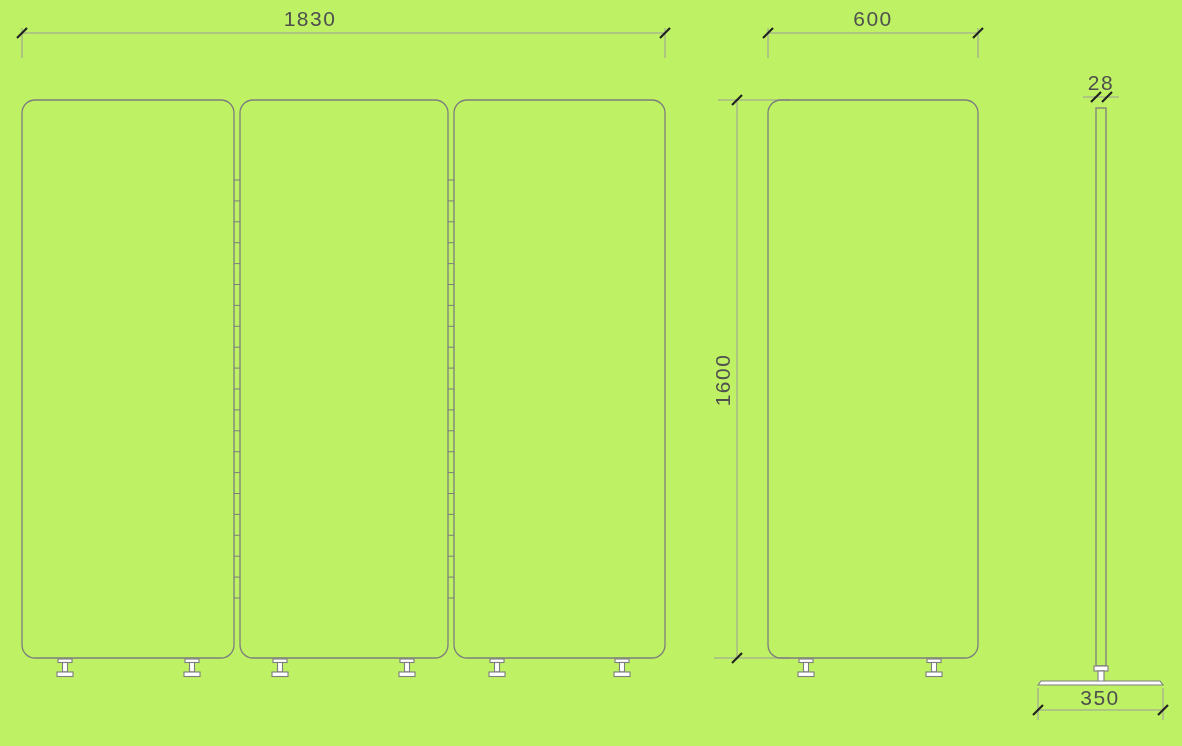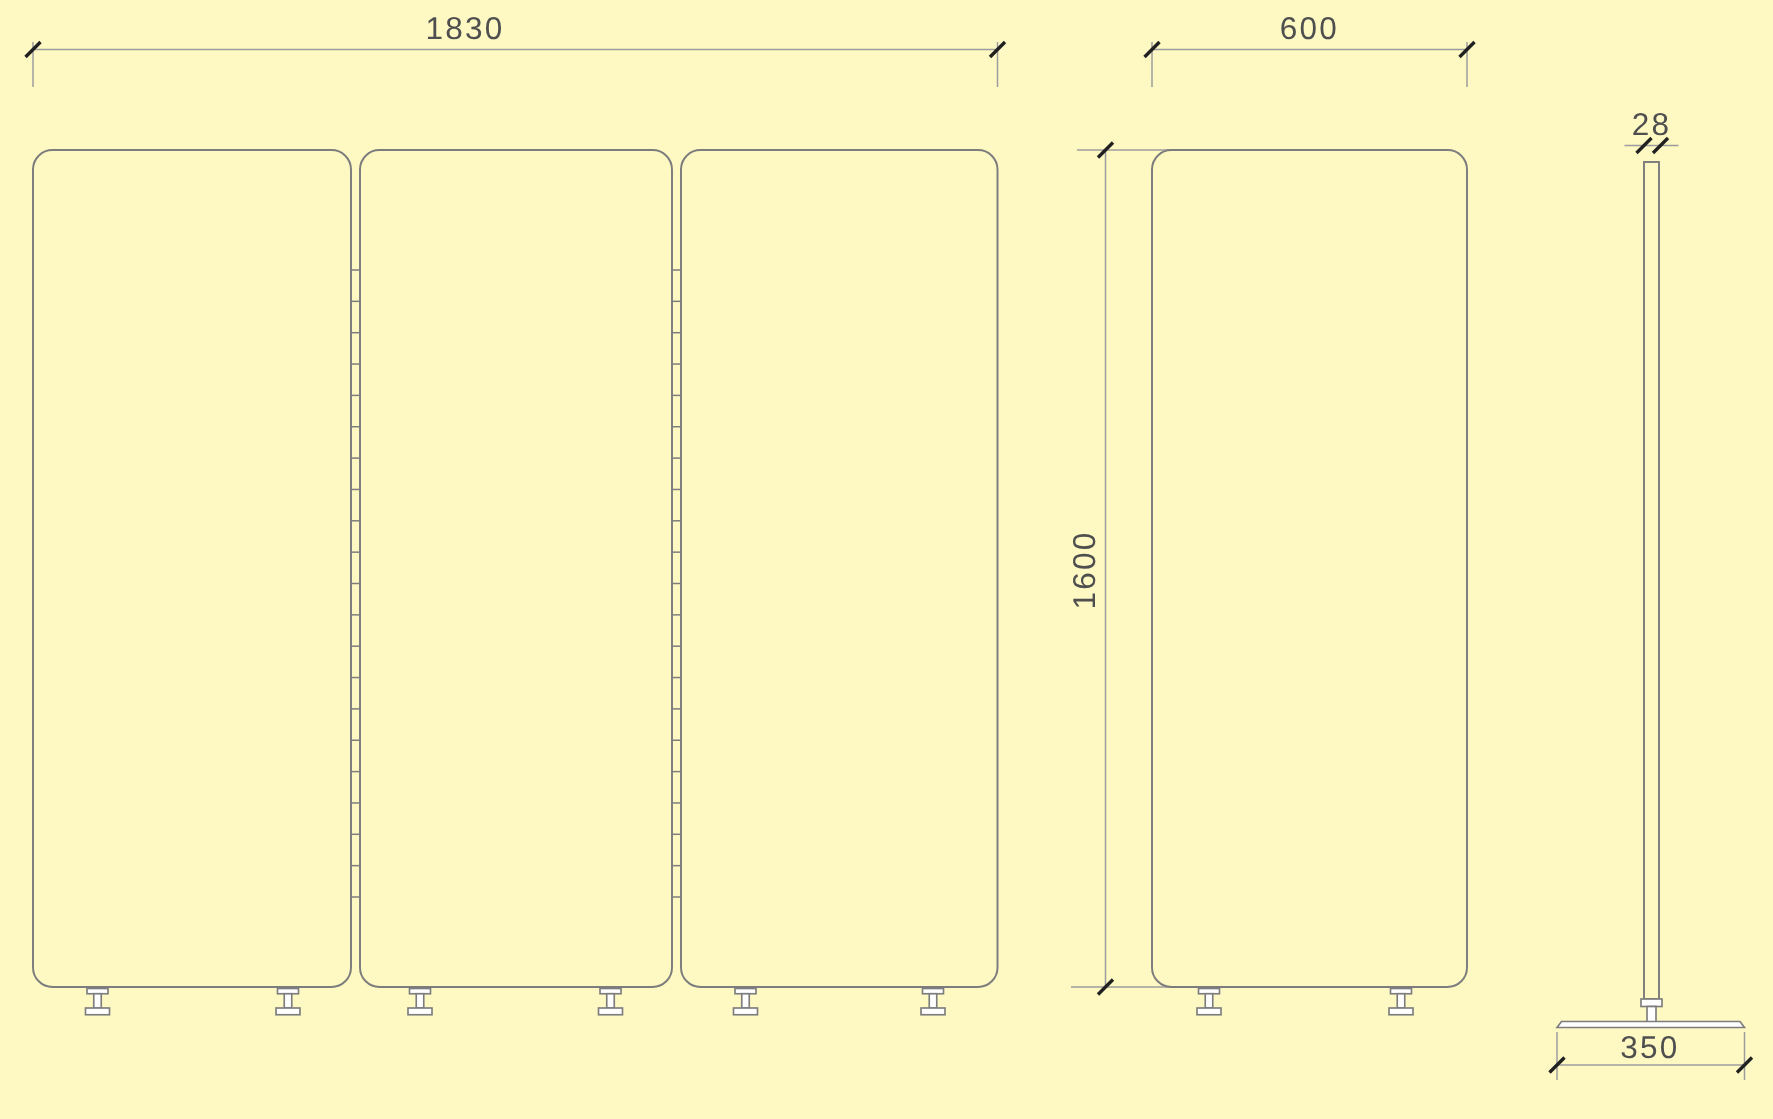--- a/index.html
+++ b/index.html
@@ -1,16 +1,16 @@
 <!DOCTYPE html>
 <html><head>
 <meta charset="utf-8">
 <style>
   html,body{margin:0;padding:0;background:#ffffff;}
-  .stage{width:1182px;height:746px;background:#fef9c3;overflow:hidden;}
+  .stage{width:1182px;height:746px;background:#bef264;overflow:hidden;}
   svg{display:block;}
   .outline{fill:none;stroke:#7d7d7d;stroke-width:1.3px;}
   .thin-outline{fill:#ffffff;stroke:#7d7d7d;stroke-width:1.1px;}
   .dim{stroke:#9c9c9c;stroke-width:1px;fill:none;}
   .tick{stroke:#212121;stroke-width:2.2px;stroke-linecap:butt;}
   .rungs line{stroke:#7d7d7d;stroke-width:1px;}
   .dim-label{font-family:"Liberation Sans",sans-serif;font-size:21px;fill:#4f4f4f;letter-spacing:1.5px;}
 </style>
 </head>
 <body>

